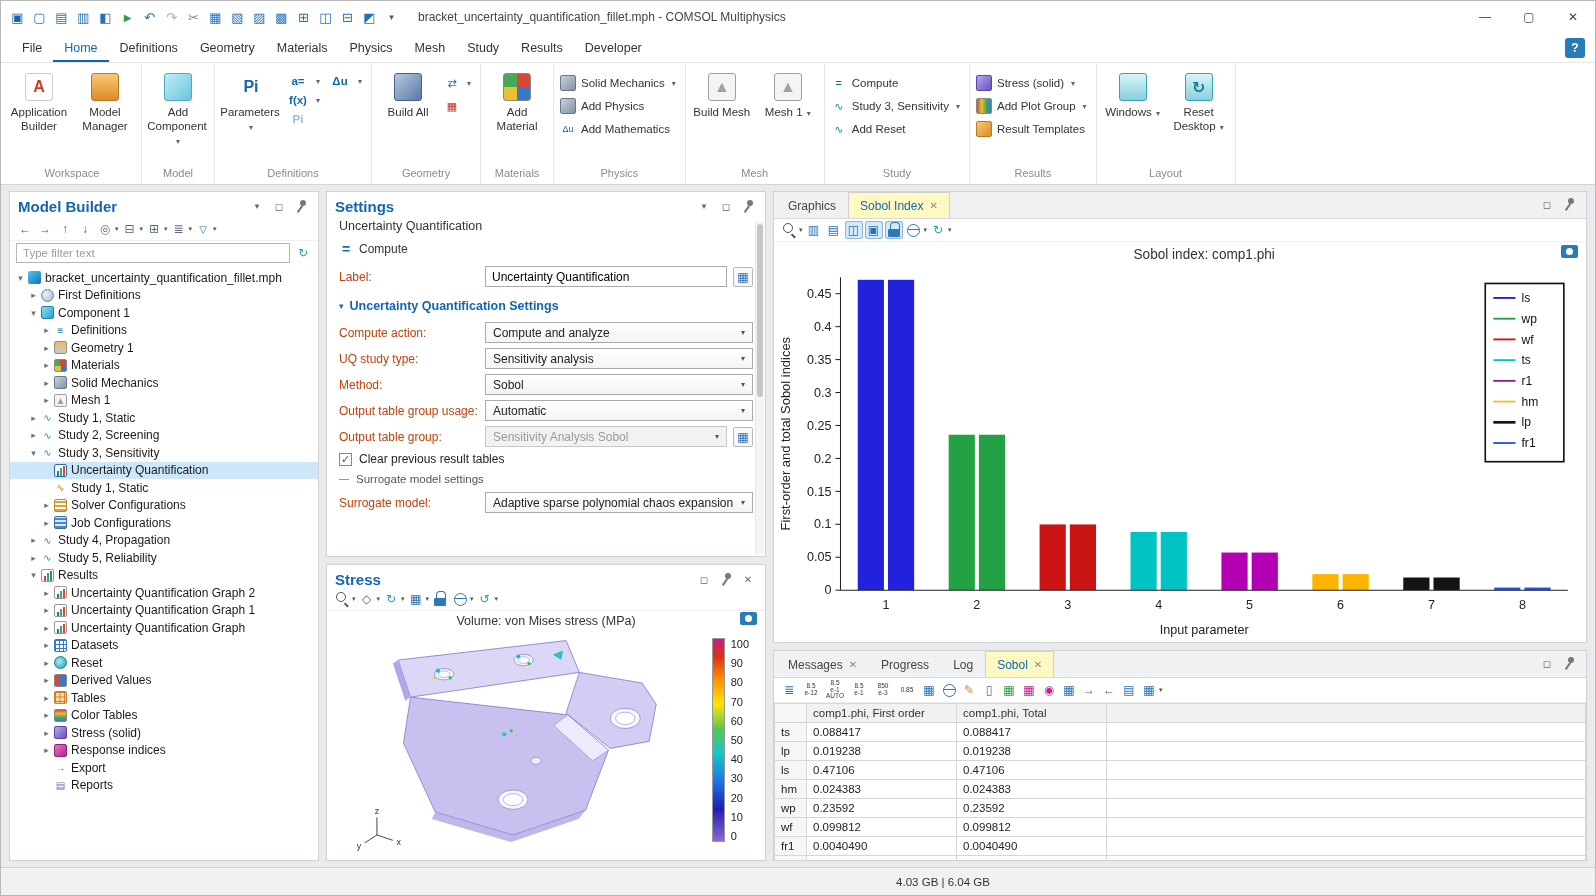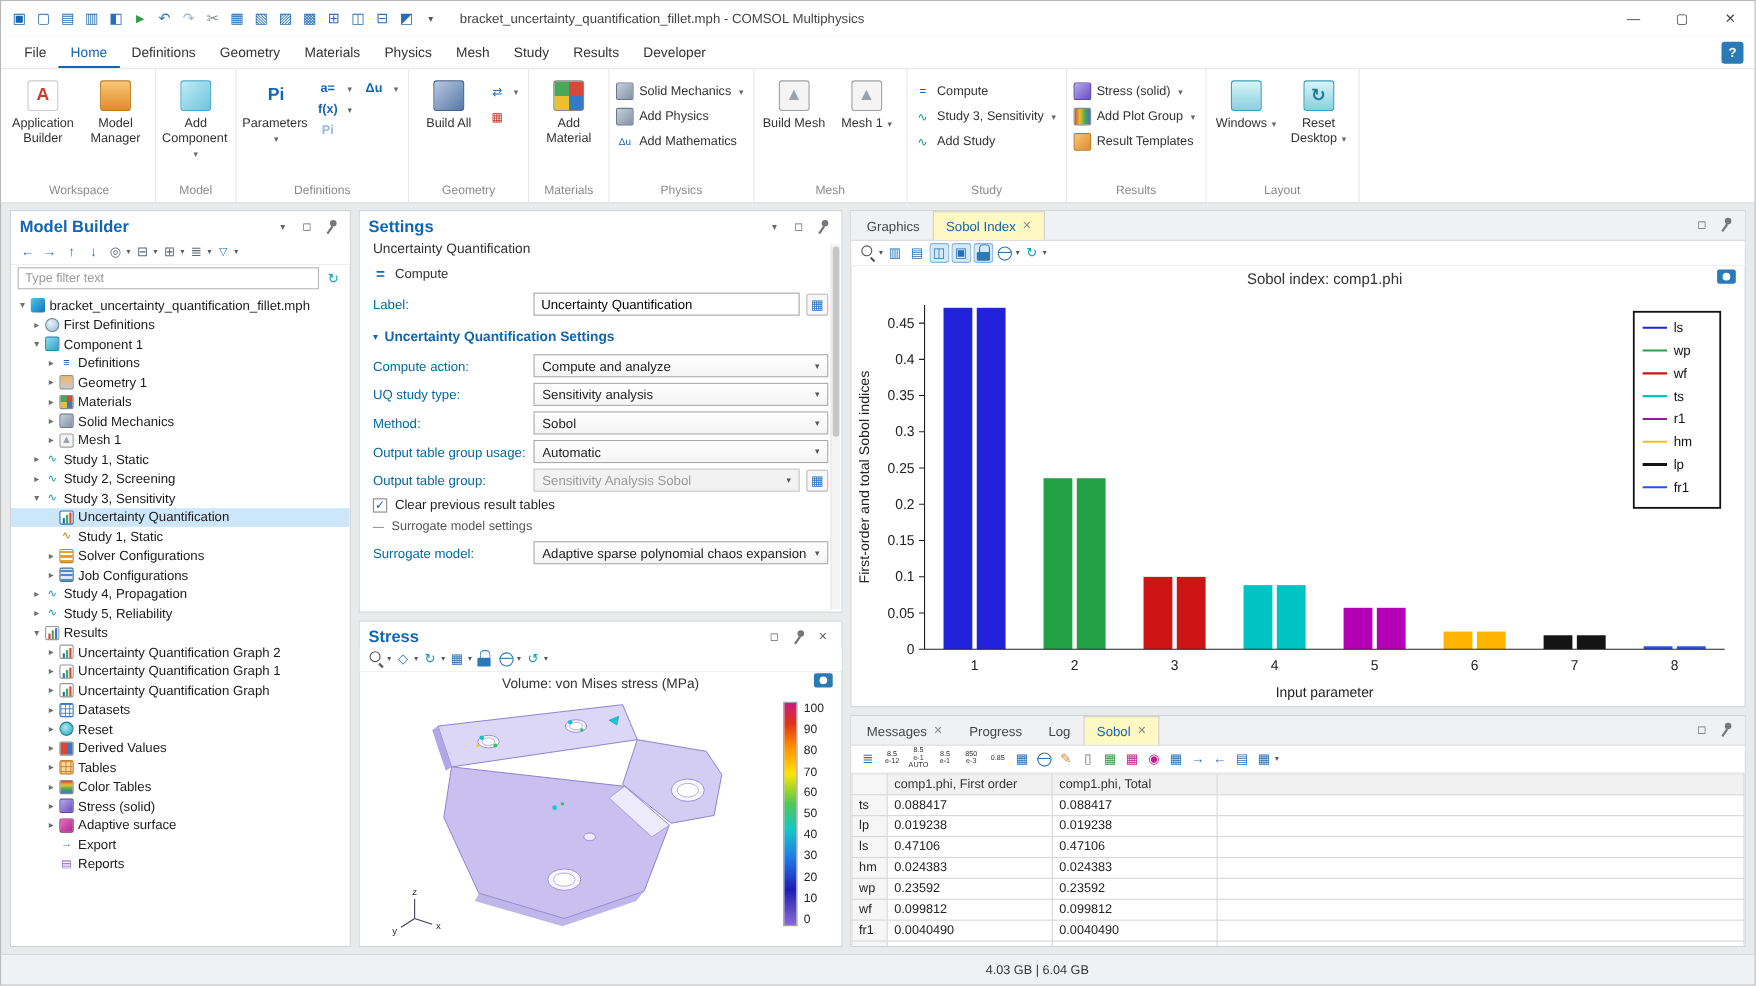--- a/index.html
+++ b/index.html
@@ -71,21 +71,21 @@
 .ti{width:13px;height:13px;display:inline-flex;align-items:center;justify-content:center;margin:0 4px 0 1px;border-radius:2px;font-size:10px;flex:0 0 auto}
 .tlabel{font-size:12px;color:#1a1a1a;padding-right:8px}
 
 
 .settings-body{flex:1;overflow:hidden;padding:0 12px}
 .ssubtitle{color:#333;font-size:12.5px;padding:1px 0 7px}
 .compute-row{display:flex;align-items:center;gap:6px;padding:1px 4px 9px 0;color:#333;font-size:12px;width:max-content}
 .eq-icon{width:14px;text-align:center}
 .eq-icon::before{content:"=";color:#1265b2;font-weight:bold;font-size:14px}
 .srow{display:flex;align-items:center;margin-bottom:5px;gap:6px}
-.slabel{width:140px;flex:0 0 auto;font-size:12px;color:#0369a1}
+.slabel{width:140px;flex:0 0 auto;font-size:12px;color:#c2410c}
 .sinput{flex:1;height:21px;border:1px solid #a9a9a9;padding:0 6px;font-size:12px;min-width:0}
 .side-btn{width:20px;height:20px;border:1px solid #b8b8b8;border-radius:2px;display:flex;align-items:center;justify-content:center;color:#2570b8;background:#f8f8f8;font-size:12px;flex:0 0 auto}
 .section-head{display:flex;align-items:center;gap:6px;color:#1265b2;font-weight:bold;font-size:12.5px;padding:7px 0 9px}
 .section-head .chev{font-size:9px}
 .scombo{flex:1;height:21px;border:1px solid #a9a9a9;background:linear-gradient(#fff,#f4f4f4);display:flex;align-items:center;padding:0 7px;font-size:12px;color:#222;justify-content:space-between;min-width:0}
 .scombo .val{overflow:hidden;text-overflow:ellipsis;white-space:nowrap}
 .scombo .cc{font-size:8px;color:#555;margin-left:6px;flex:0 0 auto}
 .scombo.disabled{background:#f2f2f2;color:#9a9a9a;border-color:#c8c8c8}
 .cbrow{display:flex;align-items:center;gap:7px;margin:5px 0 7px}
 .cb{width:13px;height:13px;border:1px solid #888;background:#fff;display:flex;align-items:center;justify-content:center;color:#1265b2;font-size:11px;font-weight:bold;flex:0 0 auto}
@@ -319,21 +319,21 @@
               <span class="ric i-compute-icon" style="color: rgb(18, 101, 178);">=</span>
               <span>Compute</span>
             </div>
             <div class="rrow">
               <span class="ric i-study-node-icon" style="color: rgb(14, 155, 168);">∿</span>
               <span>Study 3, Sensitivity</span>
               <span class="caret">▾</span>
             </div>
             <div class="rrow">
               <span class="ric i-add-study-icon" style="color: rgb(14, 155, 168);">∿</span>
-              <span>Add Study</span>
+              <span>Add Reset</span>
             </div>
           </div>
         </div>
         <div class="rgroup-label">Study</div>
       </div>
       <div class="rgroup">
         <div class="ritems">
           <div class="rstack">
             <div class="rrow">
               <span class="ric i-stress-plot-icon"></span>
@@ -531,21 +531,21 @@
             <span class="tlabel">Color Tables</span>
           </div>
           <div class="titem" style="padding-left: 30px;">
             <span class="arrow">▸</span>
             <span class="ti i-stress-plot-icon"></span>
             <span class="tlabel">Stress (solid)</span>
           </div>
           <div class="titem" style="padding-left: 30px;">
             <span class="arrow">▸</span>
             <span class="ti i-response-surface-icon"></span>
-            <span class="tlabel">Adaptive surface</span>
+            <span class="tlabel">Response indices</span>
           </div>
           <div class="titem" style="padding-left: 30px;">
             <span class="arrow"></span>
             <span class="ti i-export-icon" style="color: rgb(46, 158, 70);">→</span>
             <span class="tlabel">Export</span>
           </div>
           <div class="titem" style="padding-left: 30px;">
             <span class="arrow"></span>
             <span class="ti i-reports-icon" style="color: rgb(138, 86, 200);">▤</span>
             <span class="tlabel">Reports</span>

